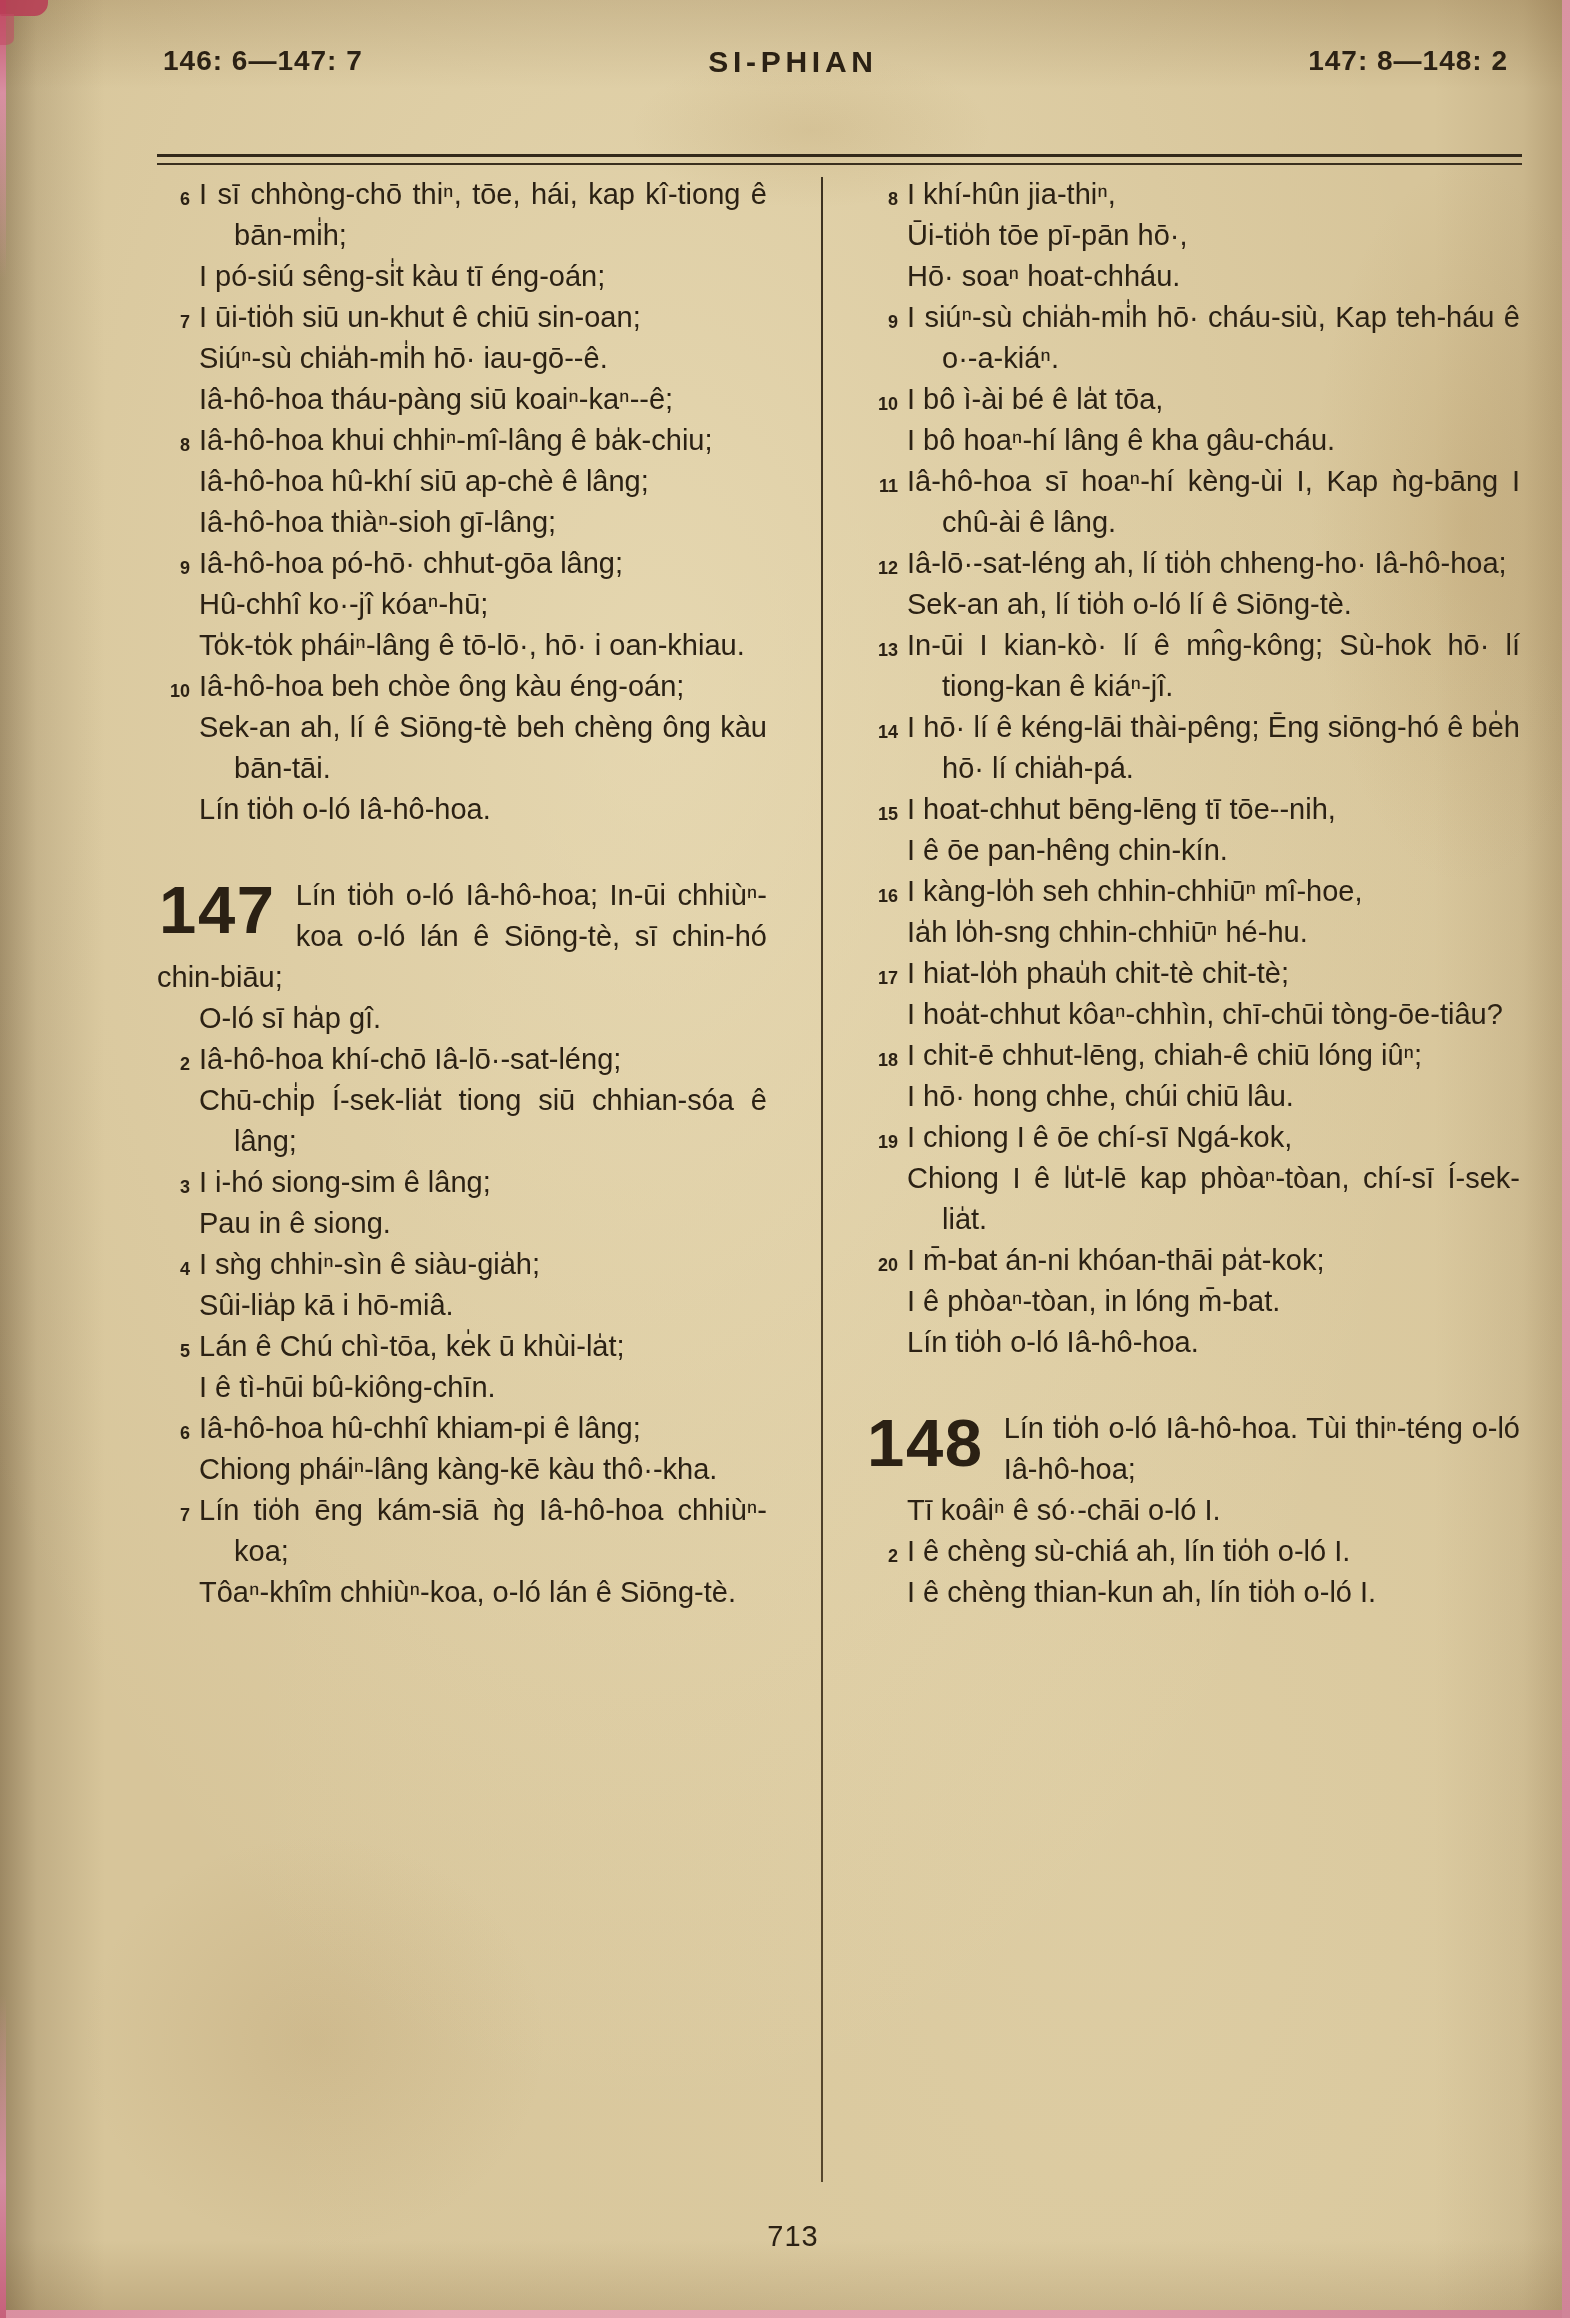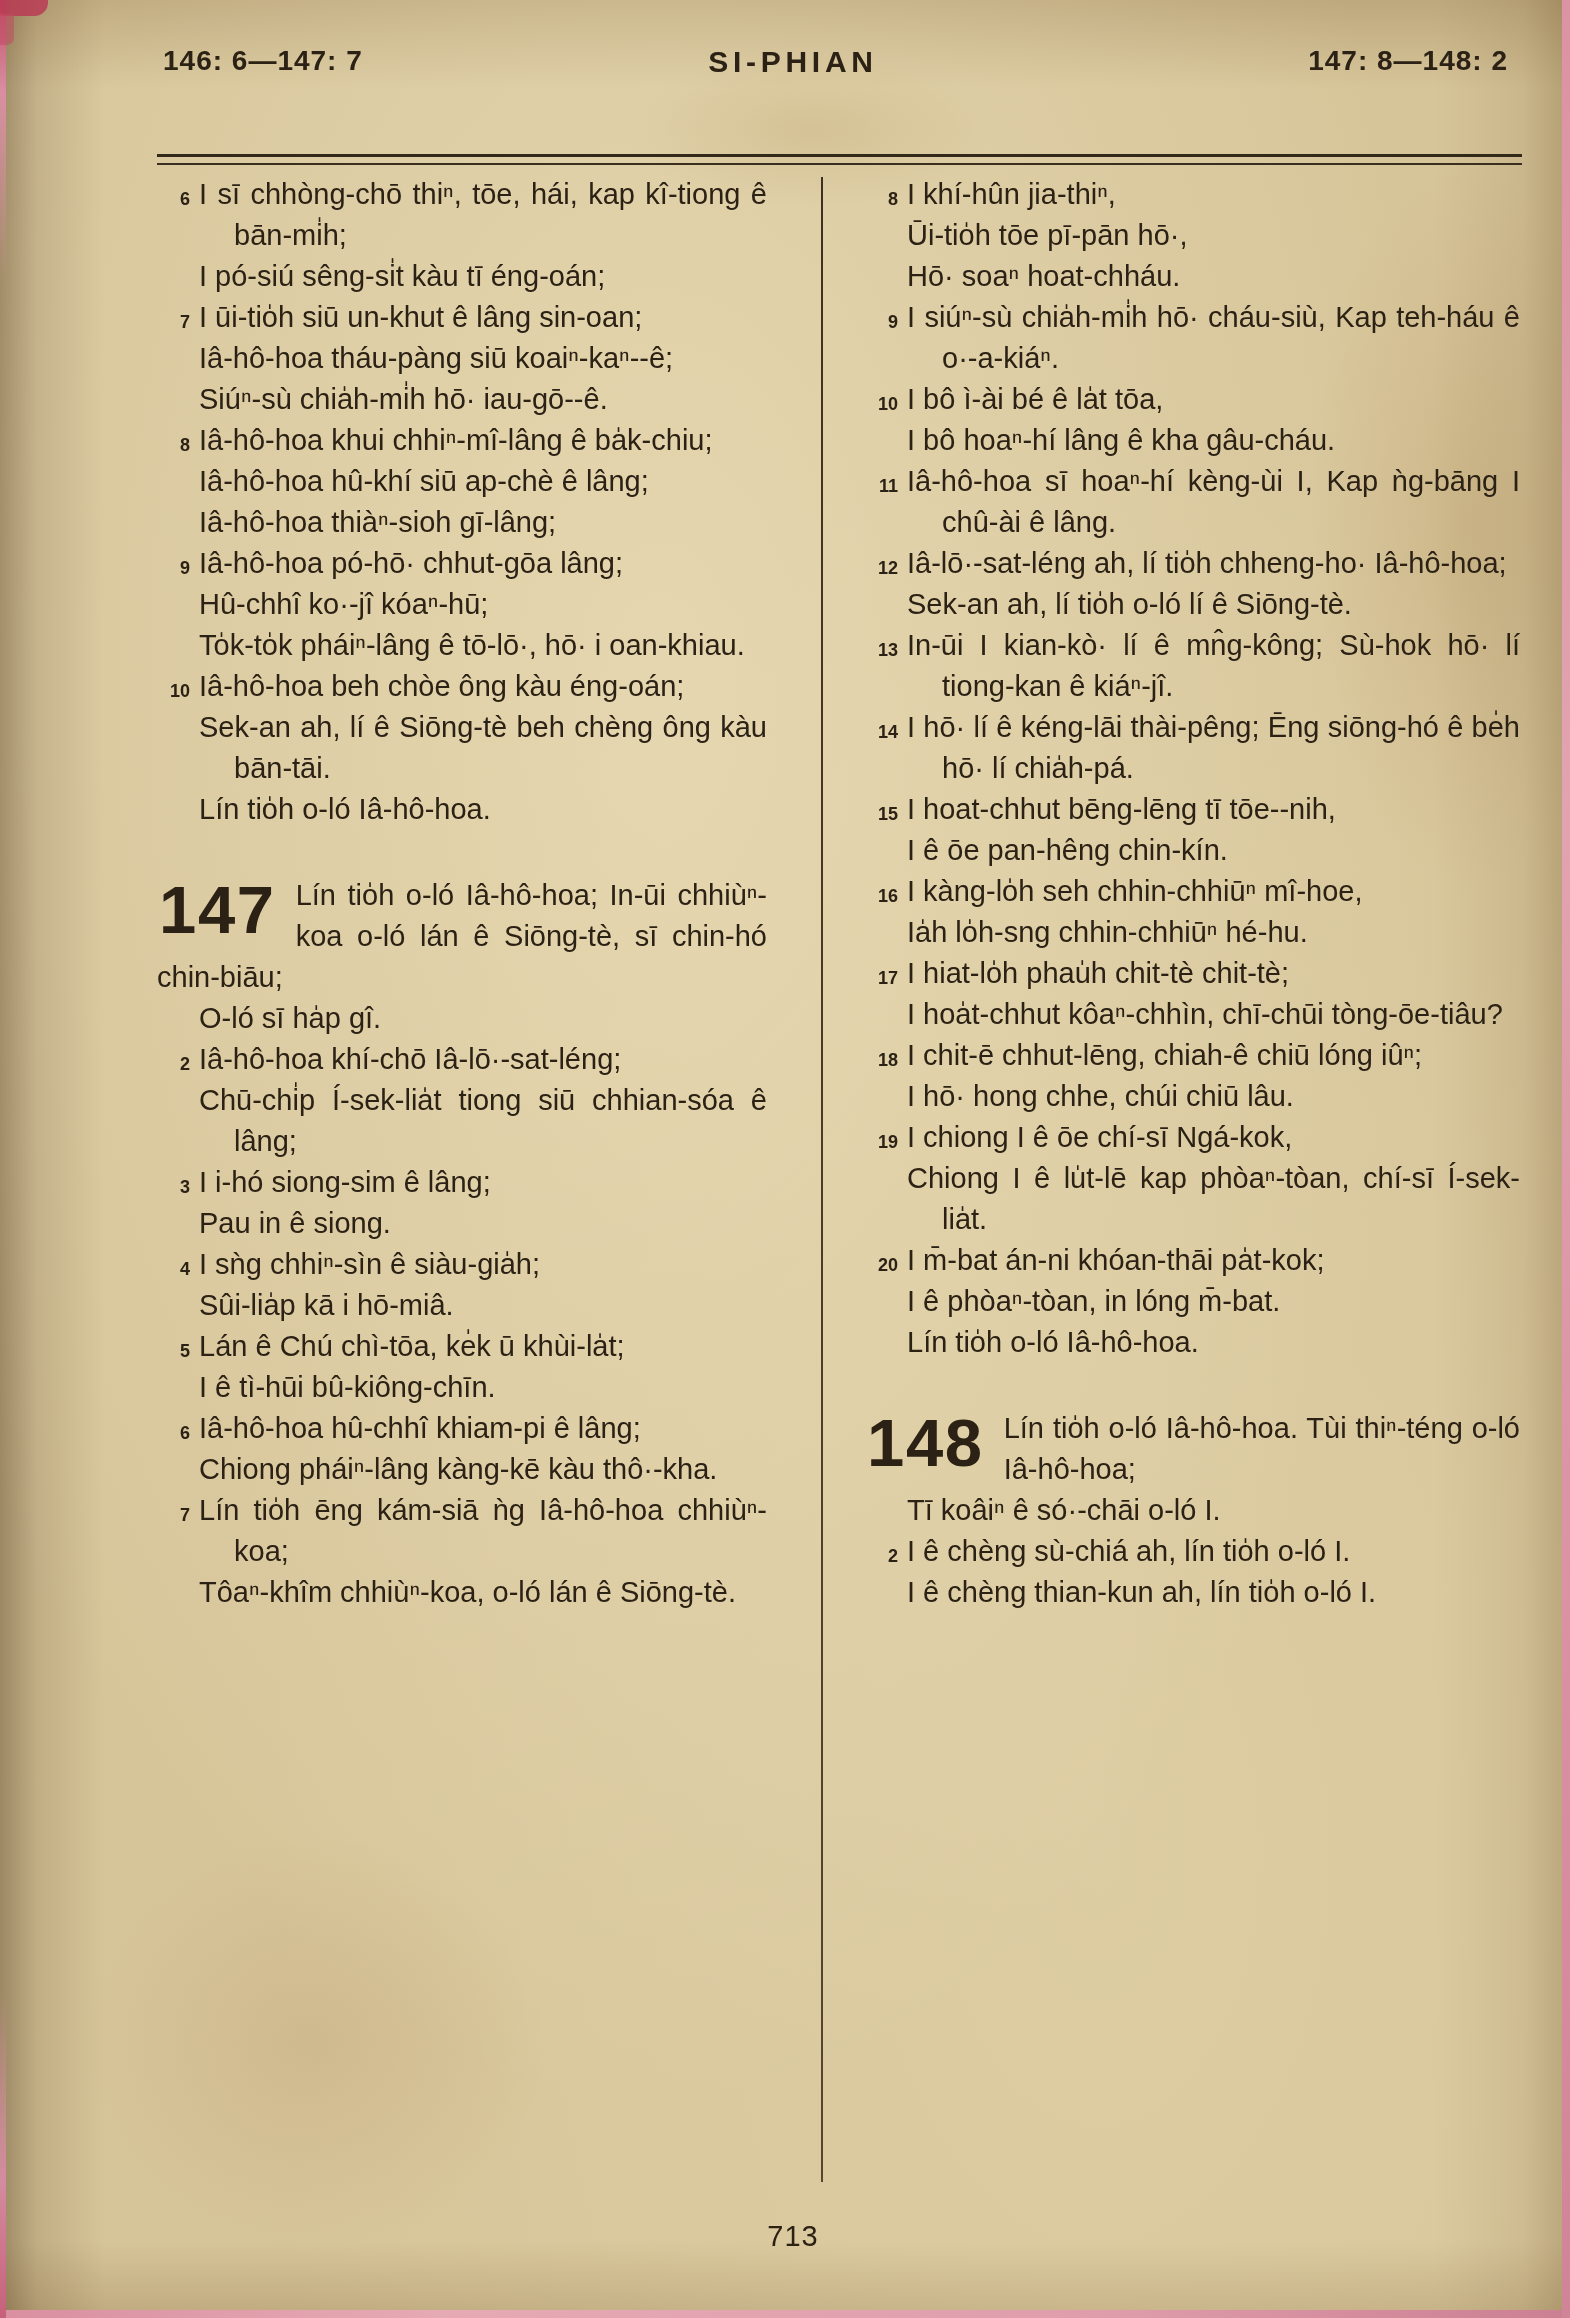--- a/index.html
+++ b/index.html
@@ -81,23 +81,23 @@
   <div class="hdr hdr-left">146: 6—147: 7</div>
   <div class="hdr hdr-center">SI-PHIAN</div>
   <div class="hdr hdr-right">147: 8—148: 2</div>
 
   <div class="rule"></div>
   <div class="divider"></div>
 
   <div class="col col-left" id="col-left">
       <p class="verse"><span class="vnum">6</span><span class="vtext">I sī chhòng-chō thiⁿ, tōe, hái, kap kî-tiong ê bān-mi̍h;</span></p>
       <p class="verse"><span class="vtext">I pó-siú sêng-si̍t kàu tī éng-oán;</span></p>
-      <p class="verse"><span class="vnum">7</span><span class="vtext">I ūi-tio̍h siū un-khut ê lâng sin-oan;</span></p>
+      <p class="verse"><span class="vnum">7</span><span class="vtext">I ūi-tio̍h siū un-khut ê chiū sin-oan;</span></p>
+      <p class="verse"><span class="vtext">Siúⁿ-sù chia̍h-mi̍h hō· iau-gō--ê.</span></p>
       <p class="verse"><span class="vtext">Iâ-hô-hoa tháu-pàng siū koaiⁿ-kaⁿ--ê;</span></p>
-      <p class="verse"><span class="vtext">Siúⁿ-sù chia̍h-mi̍h hō· iau-gō--ê.</span></p>
       <p class="verse"><span class="vnum">8</span><span class="vtext">Iâ-hô-hoa khui chhiⁿ-mî-lâng ê ba̍k-chiu;</span></p>
       <p class="verse"><span class="vtext">Iâ-hô-hoa hû-khí siū ap-chè ê lâng;</span></p>
       <p class="verse"><span class="vtext">Iâ-hô-hoa thiàⁿ-sioh gī-lâng;</span></p>
       <p class="verse"><span class="vnum">9</span><span class="vtext">Iâ-hô-hoa pó-hō· chhut-gōa lâng;</span></p>
       <p class="verse"><span class="vtext">Hû-chhî ko·-jî kóaⁿ-hū;</span></p>
       <p class="verse"><span class="vtext">To̍k-to̍k pháiⁿ-lâng ê tō-lō·, hō· i oan-khiau.</span></p>
       <p class="verse"><span class="vnum">10</span><span class="vtext">Iâ-hô-hoa beh chòe ông kàu éng-oán;</span></p>
       <p class="verse"><span class="vtext">Sek-an ah, lí ê Siōng-tè beh chèng ông kàu bān-tāi.</span></p>
       <p class="verse"><span class="vtext">Lín tio̍h o-ló Iâ-hô-hoa.</span></p>
       <p class="verse chapter"><span class="chapnum">147</span><span class="vtext">Lín tio̍h o-ló Iâ-hô-hoa; In-ūi chhiùⁿ-koa o-ló lán ê Siōng-tè, sī chin-hó chin-biāu;</span></p>

